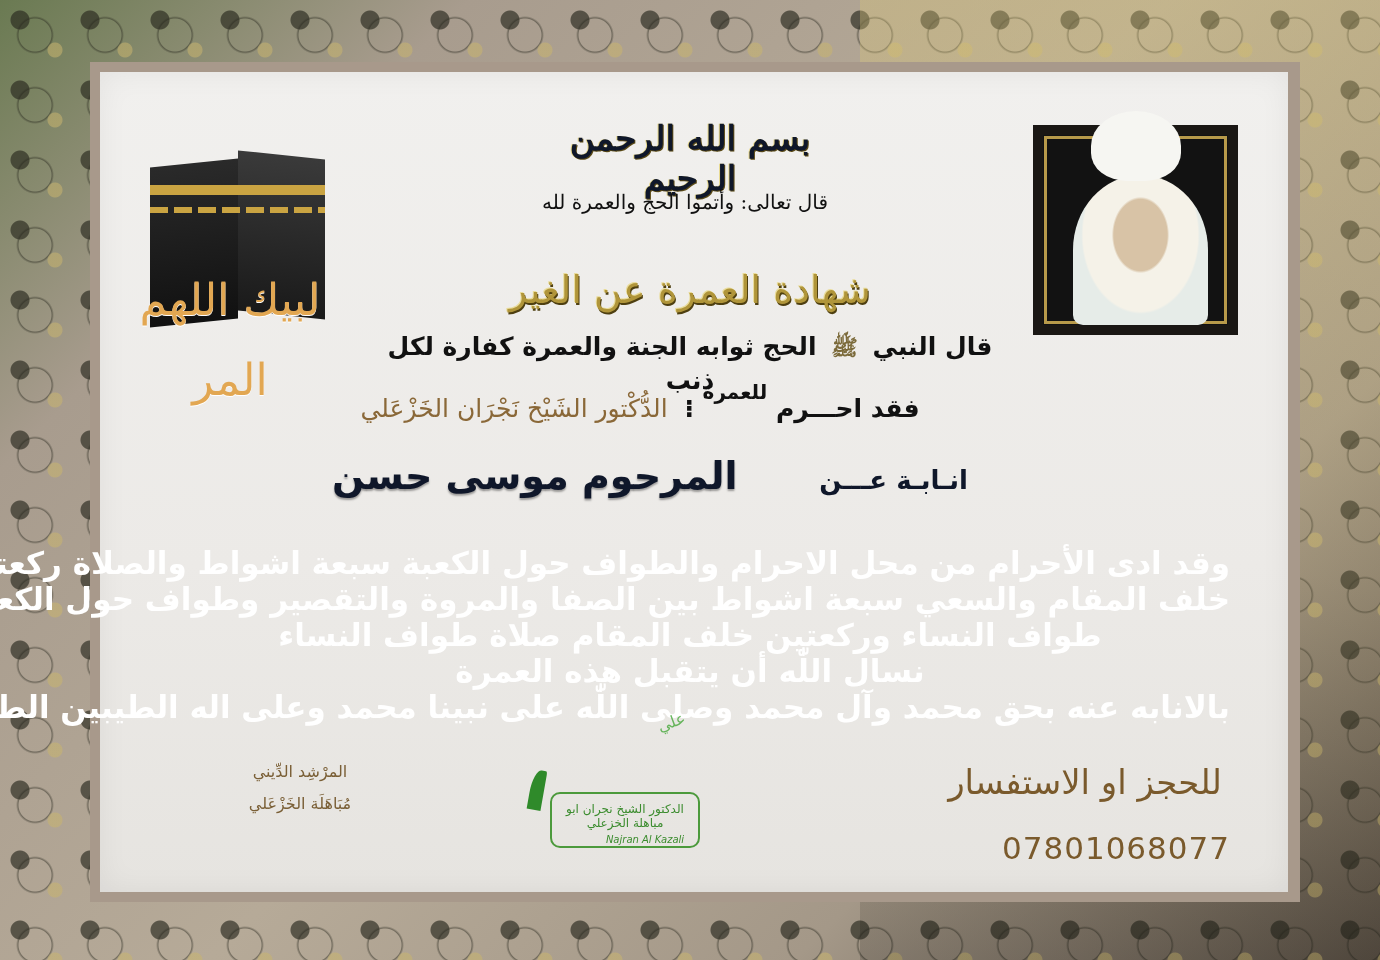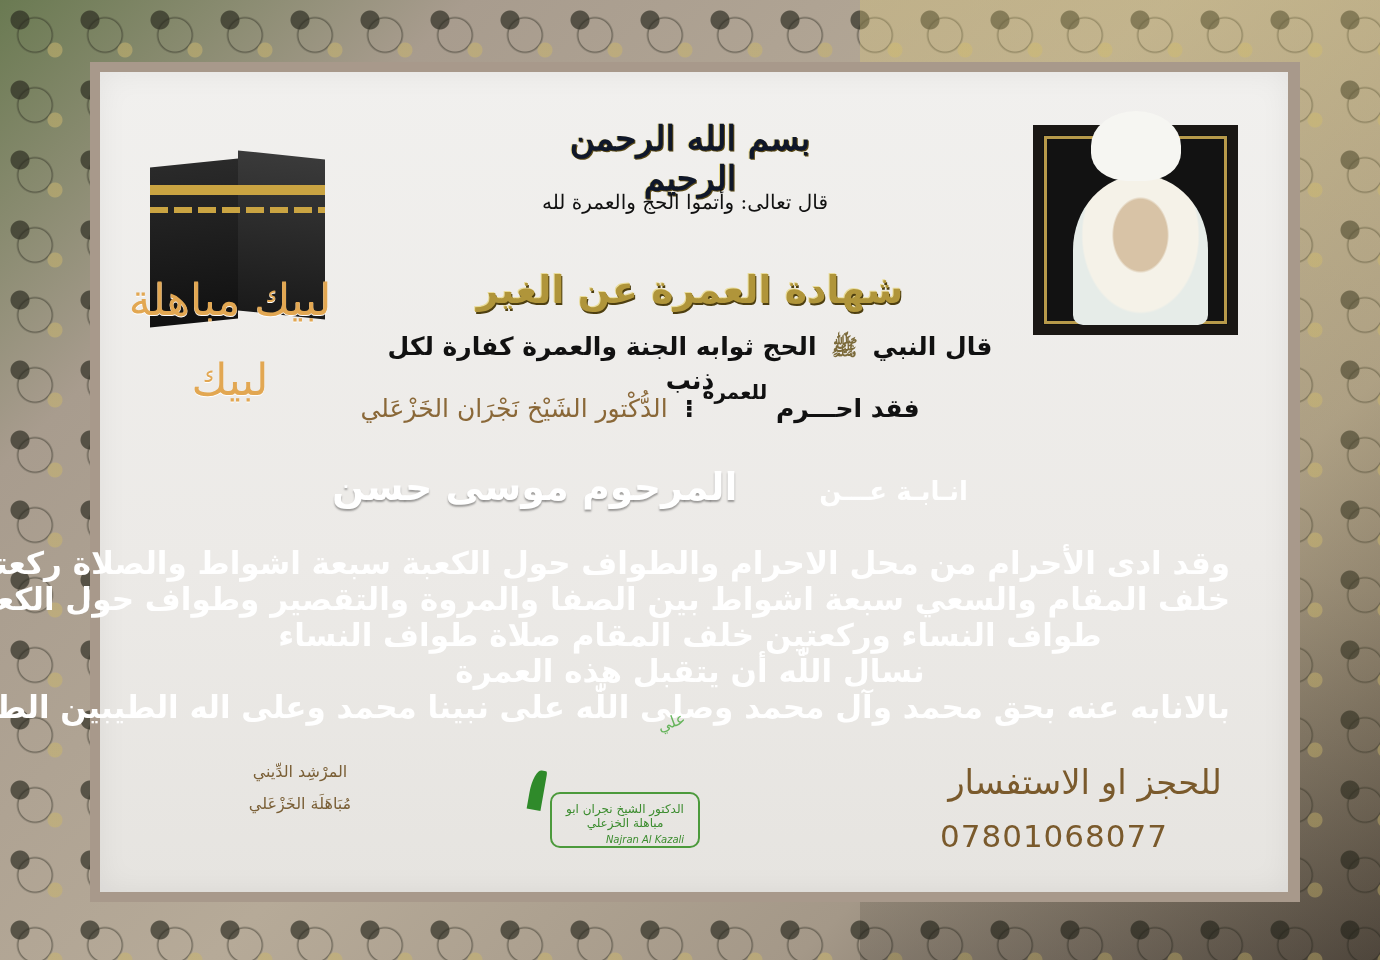--- a/index.html
+++ b/index.html
@@ -84,38 +84,38 @@
       position: absolute; left: 540px; top: 118px; width: 300px; height: 65px;
       font-family: "DejaVu Serif", serif; font-size: 34px; font-weight: bold;
       color: #0f172a; text-shadow: 1px 1px 0 #5b4a16, -1px 0 0 #e8d98e;
     }
     .verse {
       position: absolute; left: 540px; top: 190px; width: 290px; height: 40px;
       font-family: "DejaVu Serif", serif; font-size: 20px; color: #111;
     }
     .title {
       position: absolute; left: 400px; top: 268px; width: 580px; height: 50px;
-      font-size: 38px; font-weight: bold; color: #b0953a;
+      font-size: 38px; font-weight: normal; color: #b0953a;
       text-shadow: 1px 2px 0 #4e3f10, -1px -1px 0 #e9dc9a;
       letter-spacing: 2px;
     }
     .hadith {
       position: absolute; left: 360px; top: 332px; width: 660px; height: 44px;
       font-size: 25px; font-weight: bold; color: #111;
     }
     .hadith .seal { color: #7b6a3a; font-size: 22px; margin: 0 6px; }
     .ihram {
       position: absolute; left: 300px; top: 394px; width: 680px; height: 50px;
       font-size: 25px; font-weight: bold; color: #111;
     }
     .ihram .sup { position: relative; top: -18px; font-size: 20px; }
     .ihram .name { color: #8a6838; font-weight: normal; margin-right: 8px; }
     .niyaba {
-      position: absolute; left: 330px; top: 465px; width: 640px; height: 60px;
-      font-size: 34px; font-weight: bold; color: #ffffff;
+      position: absolute; left: 330px; top: 454px; width: 640px; height: 60px;
+      font-size: 34px; font-weight: bold; color: #0f172a;
     }
     .niyaba .label { font-size: 26px; margin-left: 70px; }
     .niyaba .deceased { font-size: 38px; text-shadow: 0 2px 2px rgba(0,0,0,0.35); }
     .body-text {
       position: absolute; left: 150px; top: 545px; width: 1080px;
       font-size: 31px; font-weight: bold; color: #ffffff; line-height: 36px;
     }
     .body-text div { white-space: nowrap; }
 
     .signature {
@@ -135,38 +135,38 @@
     .handwritten {
       position: absolute; left: 620px; top: 712px; width: 110px; height: 40px;
       color: #46a83a; font-size: 16px; transform: rotate(-20deg); opacity: 0.8;
       font-family: "DejaVu Serif", serif;
     }
     .contact {
       position: absolute; left: 940px; top: 762px; width: 290px;
       color: #7a5a2c;
     }
     .contact .label { font-size: 34px; text-align: center; }
-    .contact .phone { font-size: 31px; text-align: left; direction: ltr; margin-top: 16px; letter-spacing: 1px; }
+    .contact .phone { font-size: 31px; text-align: right; direction: ltr; margin-top: 28px; letter-spacing: 1px; }
   </style>
 </head>
 <body>
 
 <div class="frame"></div>
 <div class="frame-gold"></div>
 <div class="inner-line"></div>
 
 <div class="paper"></div>
 
 <div class="kaaba">
   <div class="cube-l"></div>
   <div class="cube-r"></div>
   <div class="band"></div>
   <div class="band2"></div>
 </div>
-<div class="labbaik rtl">لبيك مباهلة لبيك</div>
+<div class="labbaik rtl">لبيك اللهم المر</div>
 
 <div class="portrait">
   <div class="figure"></div>
   <div class="turban"></div>
 </div>
 
 <div class="basmala rtl">بسم الله الرحمن الرحيم</div>
 <div class="verse rtl">قال تعالى: وأتموا الحج والعمرة لله</div>
 <div class="title rtl">شهادة العمرة عن الغير</div>
 

